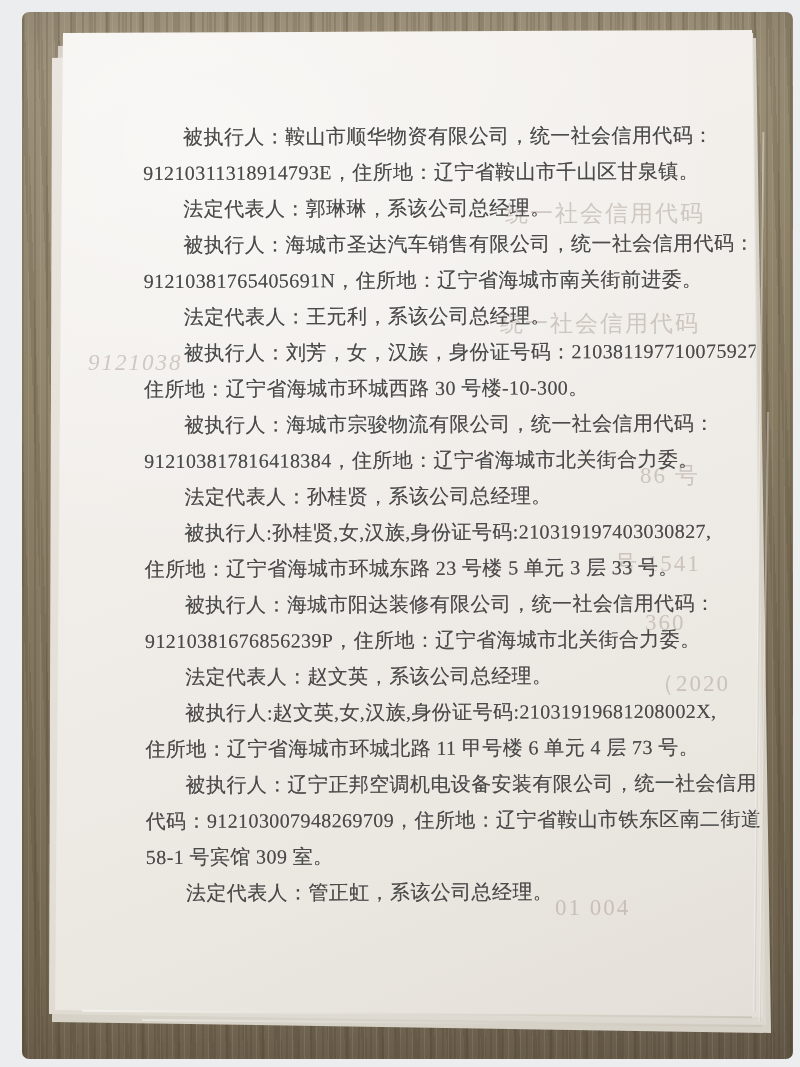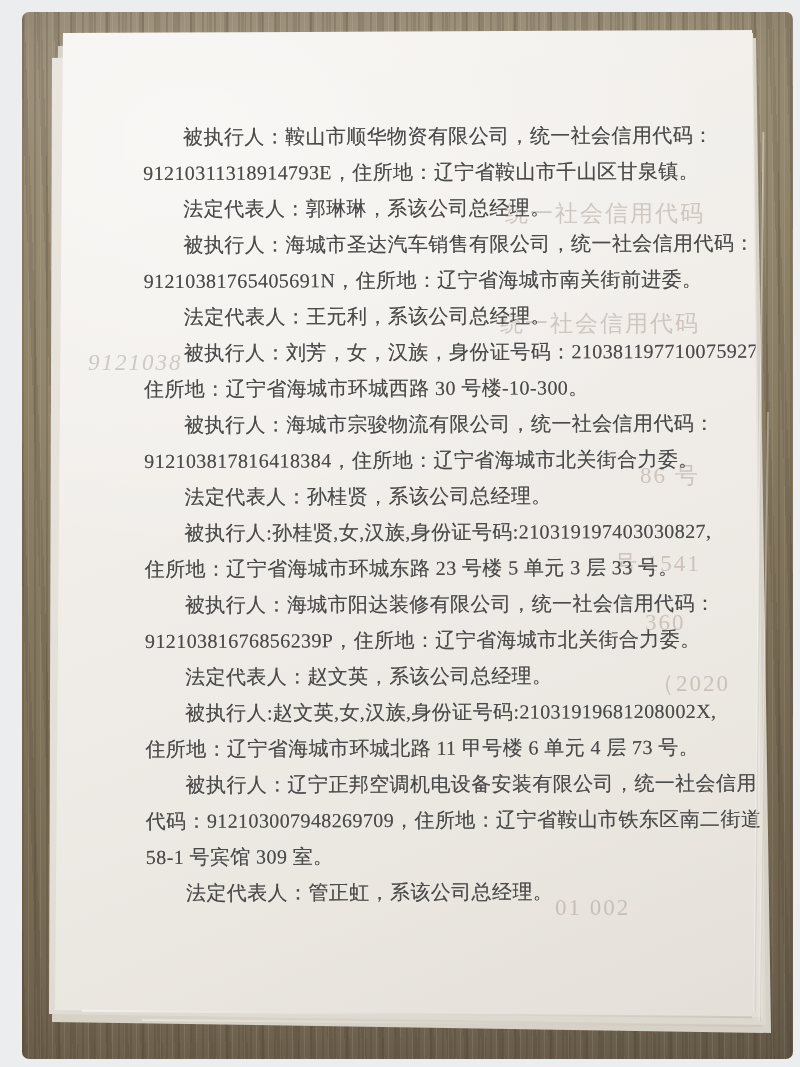--- a/index.html
+++ b/index.html
@@ -113,21 +113,21 @@
 
       <div class="ghost-layer">
 
       <div class="ghost-fragment" style="left: 483px; top: 186px;">统一社会信用代码</div>
           <div class="ghost-fragment" style="left: 478px; top: 296px;">统一社会信用代码</div>
           <div class="ghost-fragment" style="left: 66px; top: 338px; font-style: italic;">9121038</div>
           <div class="ghost-fragment" style="left: 618px; top: 448px;">86 号</div>
           <div class="ghost-fragment" style="left: 592px; top: 536px;">号  1541</div>
           <div class="ghost-fragment" style="left: 623px; top: 598px;">360</div>
           <div class="ghost-fragment" style="left: 620px; top: 656px; margin-left: 9px;">（2020</div>
-          <div class="ghost-fragment" style="left: 533px; top: 883px;">01 002</div>
+          <div class="ghost-fragment" style="left: 533px; top: 883px;">01 004</div>
         </div>
 
       <div class="doc-text">
 
       <div class="doc-line indent">被执行人：鞍山市顺华物资有限公司，统一社会信用代码：</div>
           <div class="doc-line">91210311318914793E，住所地：辽宁省鞍山市千山区甘泉镇。</div>
           <div class="doc-line indent">法定代表人：郭琳琳，系该公司总经理。</div>
           <div class="doc-line indent">被执行人：海城市圣达汽车销售有限公司，统一社会信用代码：</div>
           <div class="doc-line">91210381765405691N，住所地：辽宁省海城市南关街前进委。</div>
           <div class="doc-line indent">法定代表人：王元利，系该公司总经理。</div>

